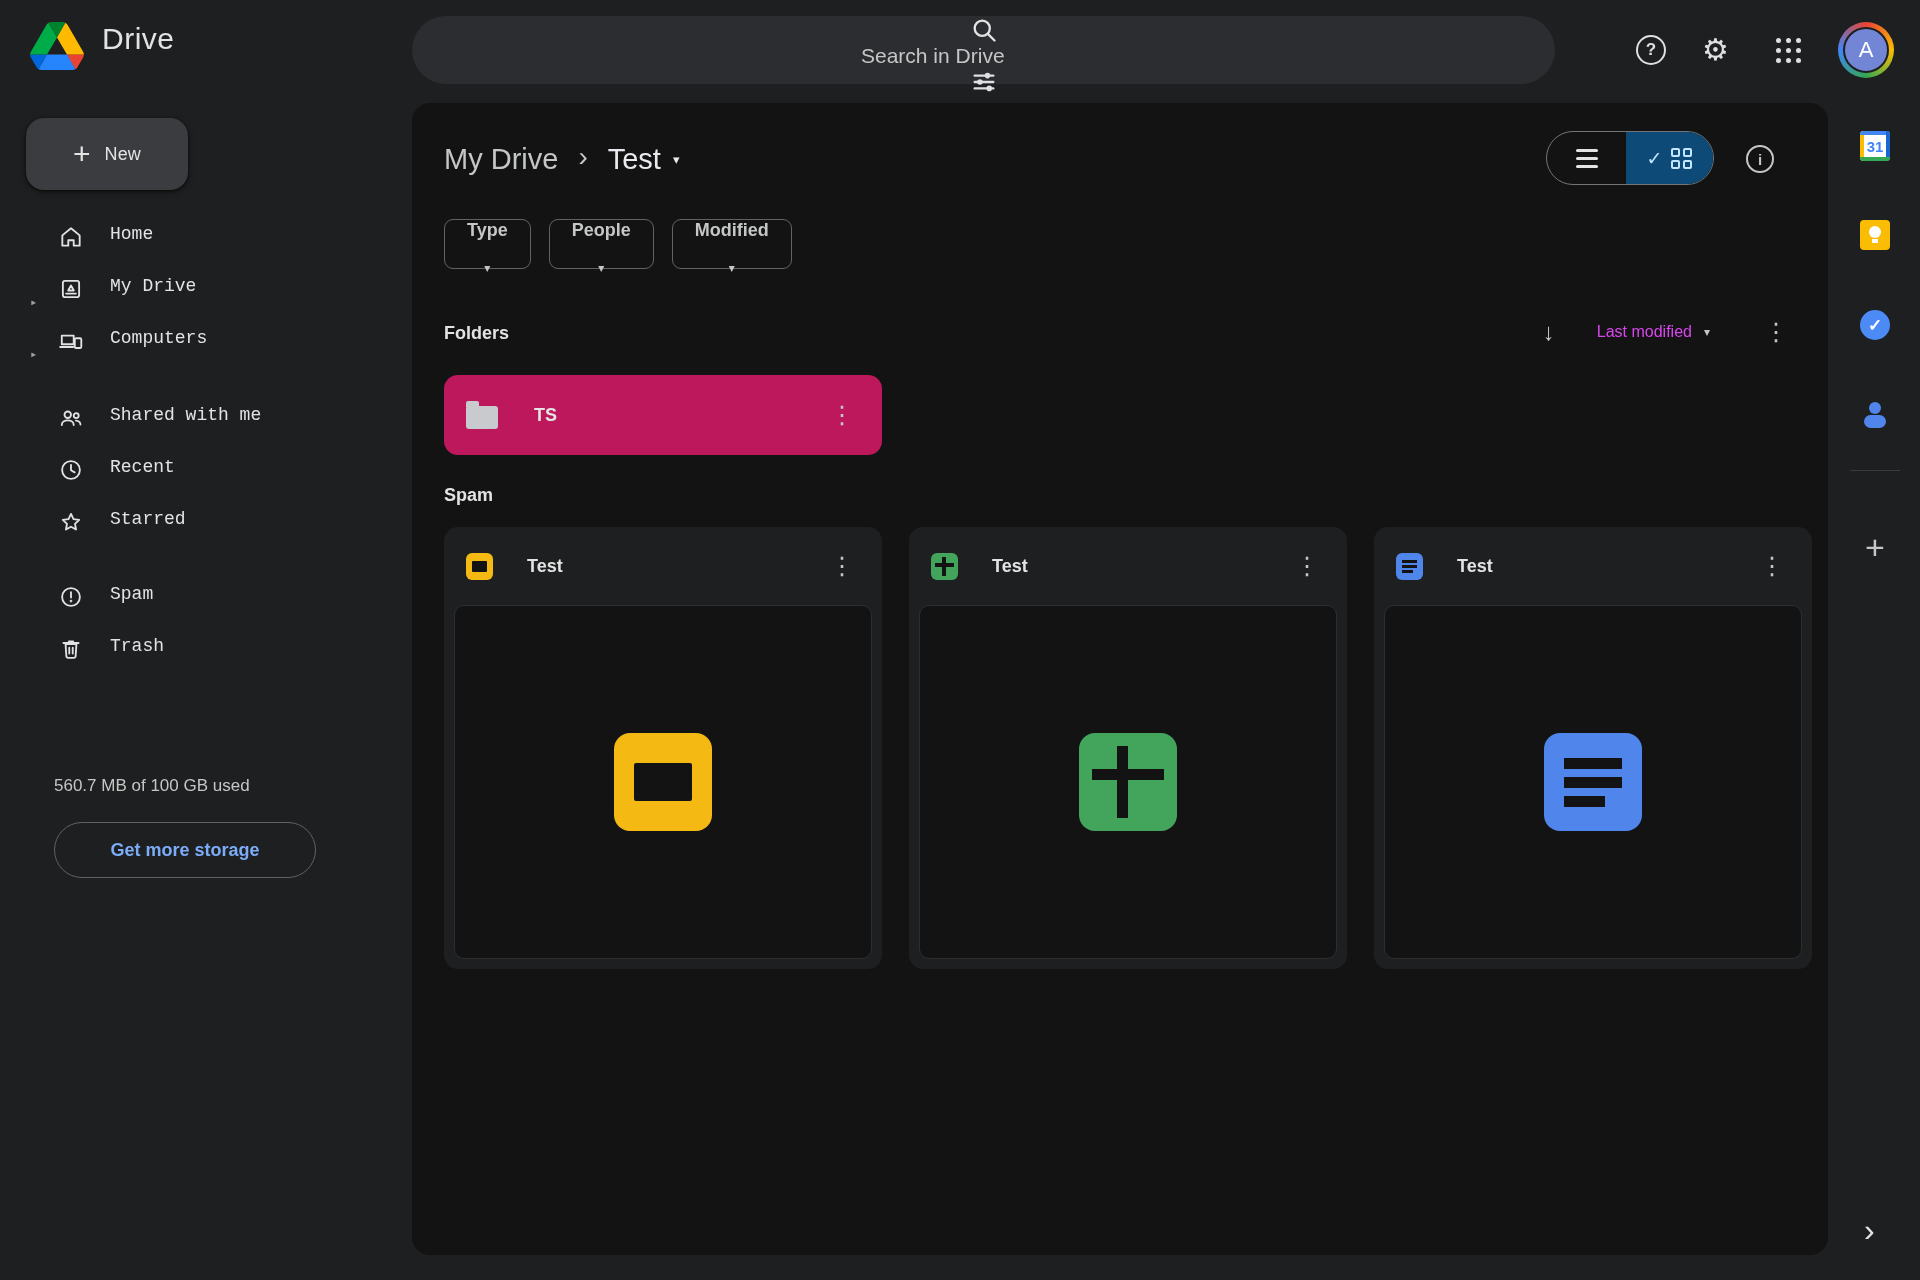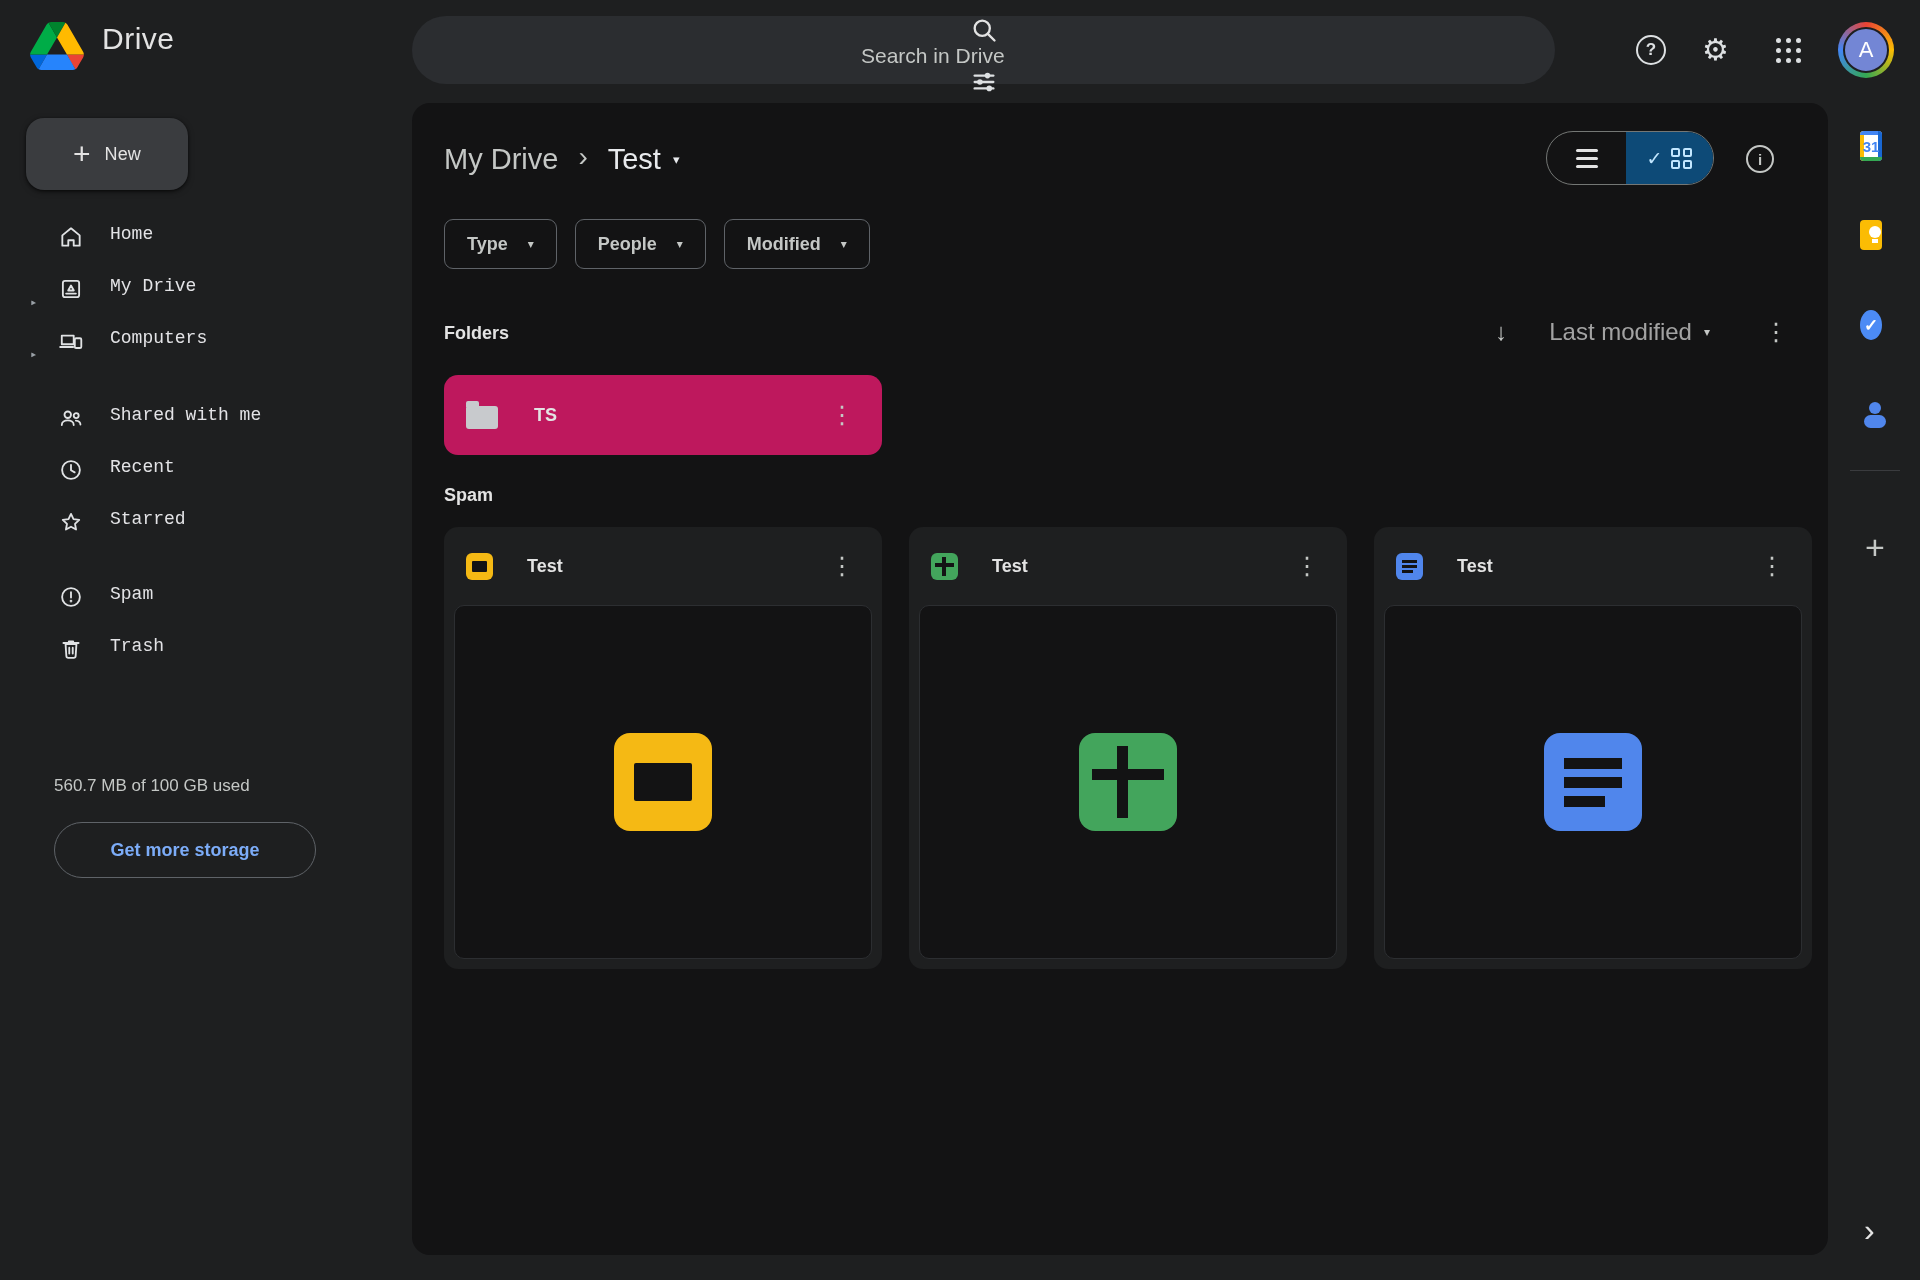--- a/index.html
+++ b/index.html
@@ -67,29 +67,29 @@
   .hamburger span { width:22px; height:3px; border-radius:2px; background:#E3E3E3; }
   .vt-right { flex:1; background:#0D4A77; display:flex; align-items:center; justify-content:center; gap:9px; }
   .vt-check { color:#C2E7FF; font-size:19px; }
   .mini-grid { display:grid; grid-template-columns:1fr 1fr; gap:3px; }
   .mini-grid span { width:9px; height:9px; border:2px solid #C2E7FF; border-radius:2px; }
   .info-btn { position:absolute; left:1334px; top:42px; width:28px; height:28px; border:2px solid #C4C7C5;
     border-radius:50%; display:flex; align-items:center; justify-content:center;
     color:#C4C7C5; font-size:15px; font-weight:bold; cursor:pointer; }
   .chips { position:absolute; left:32px; top:116px; display:flex; gap:18px; }
   .chip { height:50px; border:1px solid #5F6368; border-radius:9px; display:flex; align-items:center;
-    padding:0 22px; gap:20px; cursor:pointer; }
+    padding:0 22px; gap:20px; cursor:pointer;flex-direction:column; }
   .chip-label { font-size:18px; color:#C4C7C5; font-weight:bold; }
   .chip-caret { font-size:12px; color:#C4C7C5; }
   .sec-label { position:absolute; left:32px; font-size:18px; font-weight:bold; color:#E3E3E3; }
   .folders-label { top:220px; }
   .files-label { top:382px; }
   .sort-bar { position:absolute; right:34px; top:204px; height:50px; display:flex; align-items:center; }
   .sort-arrow { font-size:24px; color:#C4C7C5; margin-right:42px; cursor:pointer; }
-  .sort-label { font-size:24px; color:#a3a3a3; cursor:pointer; }
+  .sort-label { font-size:16px; color:#d946ef; cursor:pointer; }
   .sort-caret { font-size:12px; color:#C4C7C5; margin-left:12px; }
   .sort-kebab { font-size:24px; color:#C4C7C5; margin-left:48px; cursor:pointer; padding:0 6px; }
   .kebab { font-size:24px; color:#C4C7C5; cursor:pointer; padding:0 6px; }
   
   .folder-card { position:absolute; left:32px; top:272px; width:438px; height:80px; border-radius:14px;
     background:#be185d; display:flex; align-items:center; padding:0 22px; cursor:pointer; }
   .folder-glyph { position:relative; width:32px; height:23px; background:#C8CACD; border-radius:2px 3px 3px 3px; margin-top:4px; }
   .folder-glyph::before { content:""; position:absolute; left:0; top:-5px; width:13px; height:6px;
     background:#C8CACD; border-radius:2px 2px 0 0; }
   .folder-name { font-size:18px; font-weight:bold; color:#E3E3E3; margin-left:36px; }
@@ -117,21 +117,21 @@
   .big-ic .sh-v { left:38px; top:13px; width:11px; height:72px; }
   .big-ic .sh-h { left:13px; top:36px; width:72px; height:11px; }
   
   .small-ic .dc-1 { left:6px; top:7px;  width:15px; height:3px; }
   .small-ic .dc-2 { left:6px; top:12px; width:15px; height:3px; }
   .small-ic .dc-3 { left:6px; top:17px; width:11px; height:3px; }
   .big-ic .dc-1 { left:20px; top:25px; width:58px; height:11px; }
   .big-ic .dc-2 { left:20px; top:44px; width:58px; height:11px; }
   .big-ic .dc-3 { left:20px; top:63px; width:41px; height:11px; }
   
-  .rail-item { position:absolute; left:1860px; width:22px; height:30px; cursor:pointer; }
+  .rail-item { position:absolute; left:1860px; width:30px; height:30px; cursor:pointer; }
   .cal-ic { top:131px; background:#fff; border-radius:4px; overflow:hidden;
     display:flex; align-items:center; justify-content:center; }
   .cal-ic::before { content:""; position:absolute; left:0; top:0; width:4px; height:100%; background:#FBBC04; }
   .cal-ic::after  { content:""; position:absolute; left:0; bottom:0; width:100%; height:4px; background:#34A853; }
   .cal-num { position:relative; z-index:2; color:#4285F4; font-size:15px; font-weight:bold; }
   .cal-top { position:absolute; top:0; left:0; width:100%; height:4px; background:#4285F4; }
   .cal-right { position:absolute; right:0; top:0; width:4px; height:100%; background:#1967D2; }
   .keep-ic { top:220px; background:#FBBC04; border-radius:4px; }
   .keep-bulb { position:absolute; left:9px; top:6px; width:12px; height:12px; border-radius:50%; background:#fff; }
   .keep-base { position:absolute; left:12px; top:19px; width:6px; height:4px; background:#fff; }

